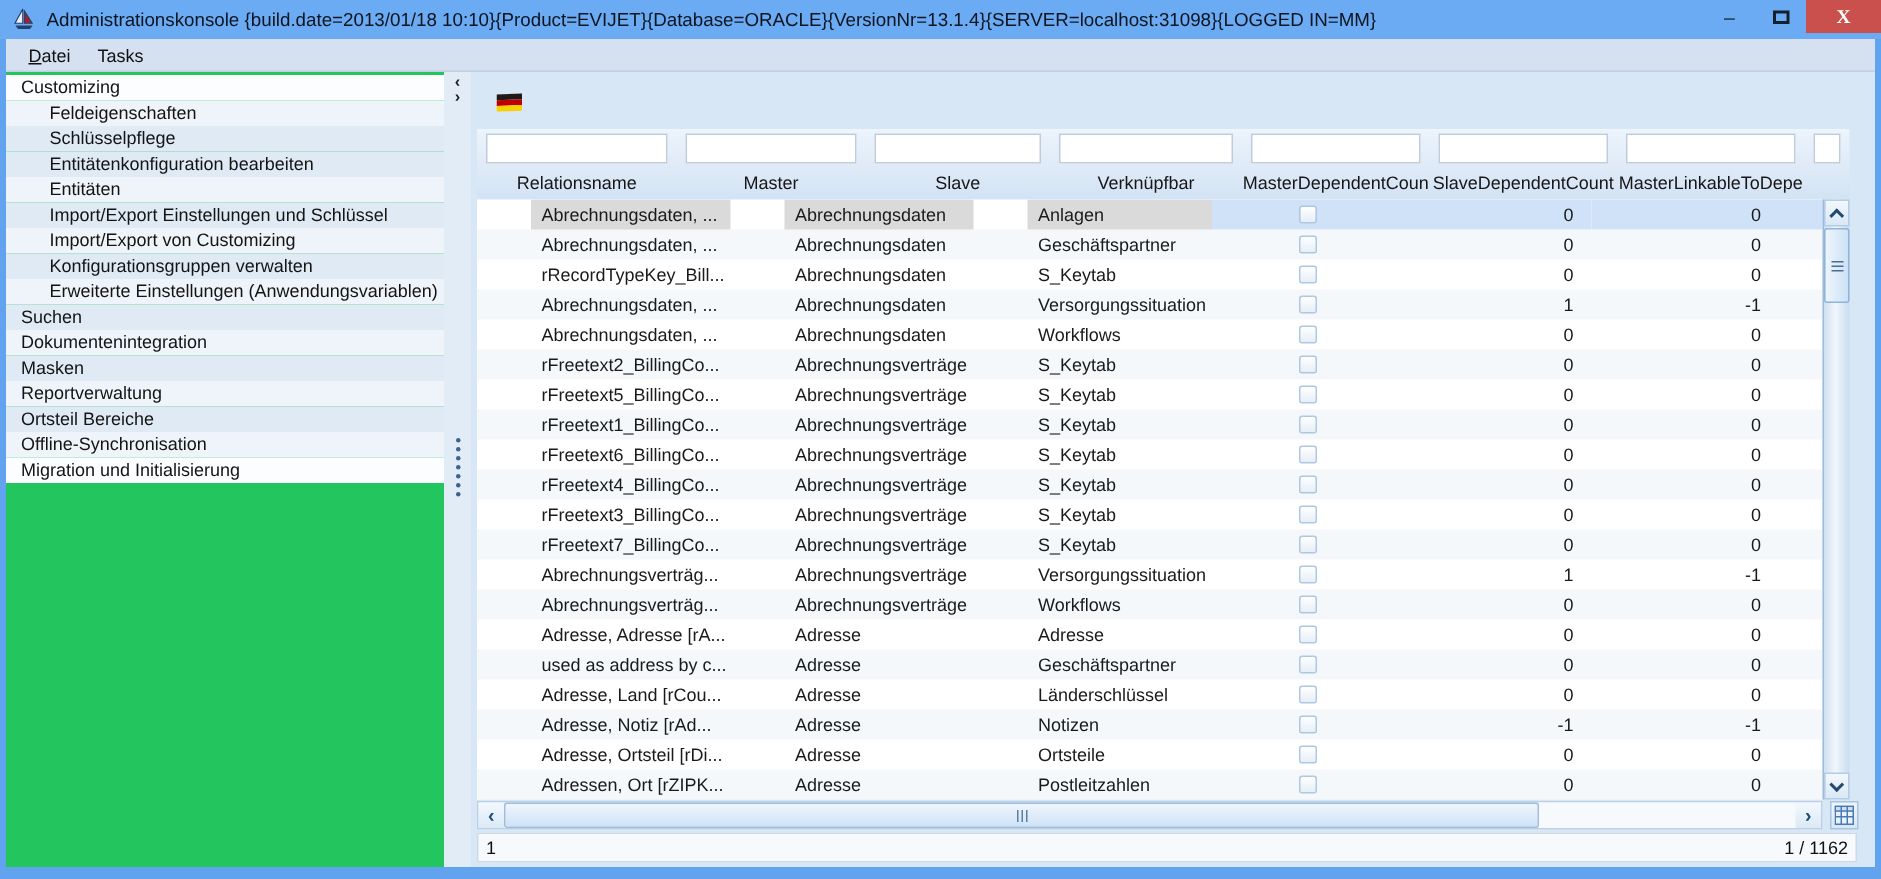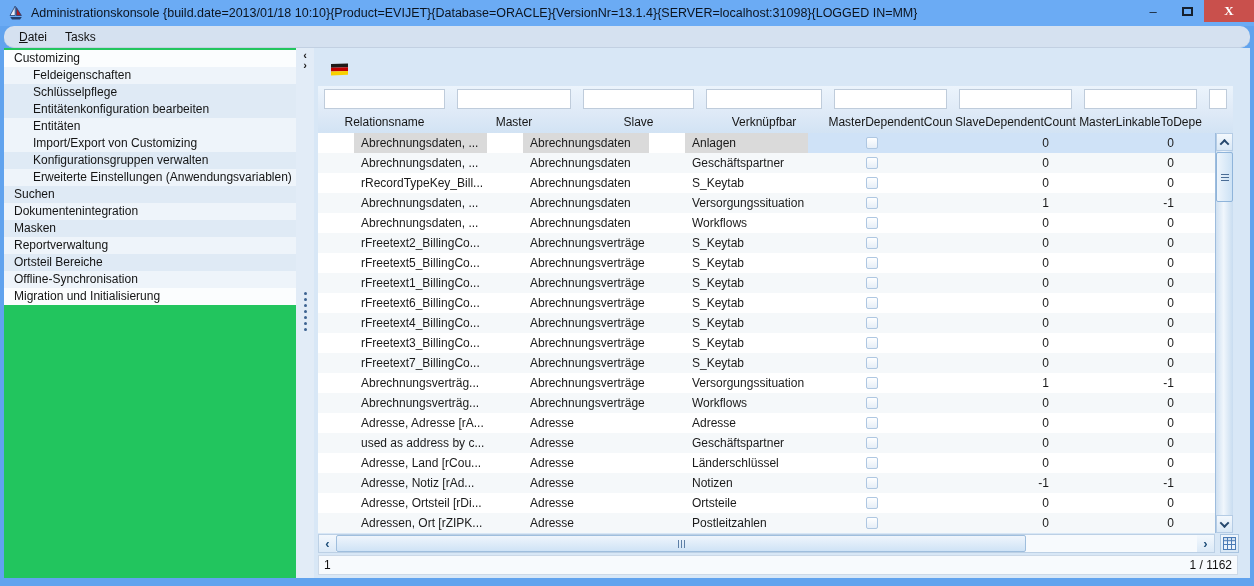--- a/index.html
+++ b/index.html
@@ -17,21 +17,21 @@
   .win-buttons { position:absolute; right:0; top:0; height:22px; display:flex; }
   .win-btn { width:34px; height:22px; display:flex; align-items:center;
     justify-content:center; font-size:13px; color:#15202e; cursor:default; }
   .btn-max-glyph { width:11px; height:9px; border:2px solid #15202e; display:block; }
   .btn-close { width:50px; background:#c9504c; color:#fff;
     font-family:"Liberation Serif","DejaVu Serif",serif; font-weight:bold; }
 
   
   .menubar { position:absolute; top:26px; left:4px; right:4px; height:22px;
     background:#d5e1f0; border-bottom:1px solid #c2d0e2; display:flex;
-    align-items:center; padding-left:6px;border-radius:10px; }
+    align-items:center; padding-left:6px; }
   .menu-item { font-size:12px; color:#111; padding:2px 9px; }
 
   
   .content { position:absolute; top:48px; left:4px; right:4px; bottom:8px;
     background:#e9f1f9; }
 
   
   .sidebar { position:absolute; left:0; top:0; bottom:0; width:292px;
     background:#22c55e; padding-top:2px; }
   .side-item { height:17px; line-height:17px; font-size:12px; color:#141414;
@@ -159,20 +159,21 @@
     </div>
 
   <div class="content">
 
     <div class="sidebar">
         <div class="side-item lv0 shade-white"><span>Customizing</span></div>
         <div class="side-item lv1 shade-light"><span>Feldeigenschaften</span></div>
         <div class="side-item lv1 shade-blue"><span>Schlüsselpflege</span></div>
         <div class="side-item lv1 shade-blue"><span>Entitätenkonfiguration bearbeiten</span></div>
         <div class="side-item lv1 shade-light"><span>Entitäten</span></div>
+        <div class="side-item lv1 shade-blue"><span>Import/Export Einstellungen und Schlüssel</span></div>
         <div class="side-item lv1 shade-light"><span>Import/Export von Customizing</span></div>
         <div class="side-item lv1 shade-blue"><span>Konfigurationsgruppen verwalten</span></div>
         <div class="side-item lv1 shade-light"><span>Erweiterte Einstellungen (Anwendungsvariablen)</span></div>
         <div class="side-item lv0 shade-blue"><span>Suchen</span></div>
         <div class="side-item lv0 shade-light"><span>Dokumentenintegration</span></div>
         <div class="side-item lv0 shade-blue"><span>Masken</span></div>
         <div class="side-item lv0 shade-light"><span>Reportverwaltung</span></div>
         <div class="side-item lv0 shade-blue"><span>Ortsteil Bereiche</span></div>
         <div class="side-item lv0 shade-light"><span>Offline-Synchronisation</span></div>
         <div class="side-item lv0 shade-white"><span>Migration und Initialisierung</span></div>

